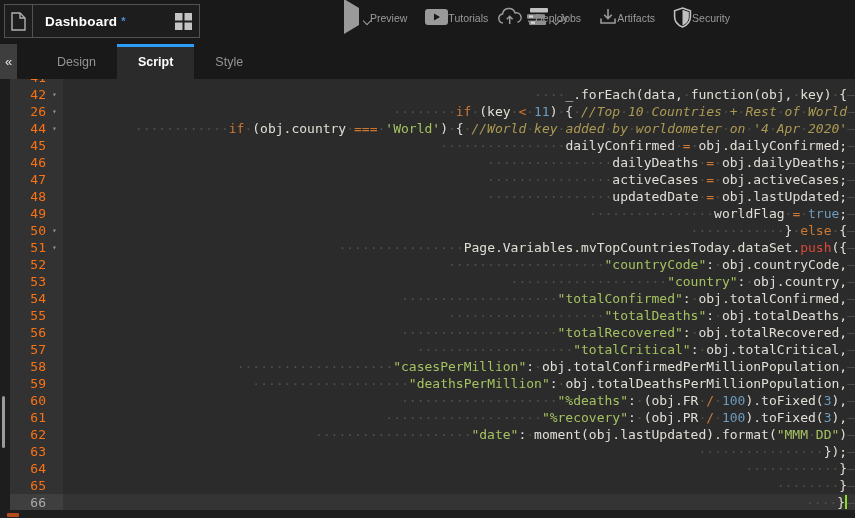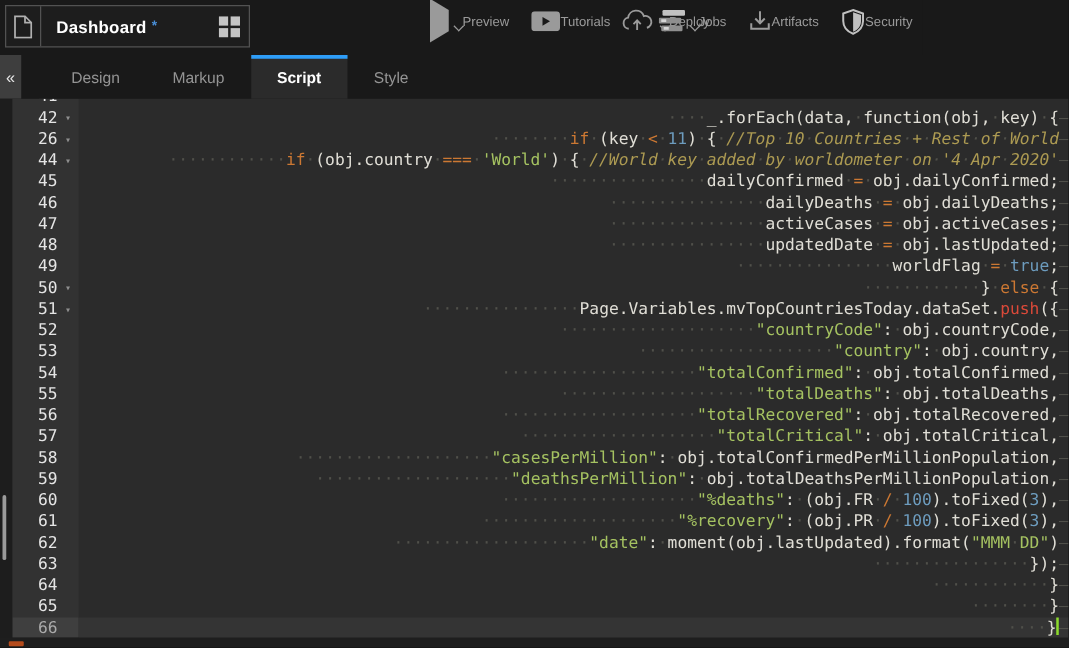--- a/index.html
+++ b/index.html
@@ -45,21 +45,21 @@
 
   
   .editor{position:absolute;left:0;top:79px;width:855px;height:439px;background:#2b2b2b;overflow:hidden;
           font-family:"DejaVu Sans Mono",monospace;font-size:13px;line-height:17px;}
   .left-strip{position:absolute;left:0;top:0;width:10px;height:100%;background:#1d1d1d;}
   .v-thumb{position:absolute;left:2px;top:317px;width:3px;height:52px;background:#9a9a9a;border-radius:2px;cursor:pointer;}
   .gutter{position:absolute;left:10px;top:0;width:53px;height:431px;background:#323232;overflow:hidden;}
   .code-pane{position:absolute;left:63px;top:0;right:0;height:464px;overflow:hidden;text-align:right;}
   .lines{margin-top:-10px;}
   .g-row{height:17px;display:flex;align-items:center;justify-content:flex-end;}
-  .lnum{color:#e5e5e5;font-size:13px;}
+  .lnum{color:#f97316;font-size:13px;}
   .fold{width:17px;text-align:center;font-size:8px;color:#8f8f8f;cursor:pointer;}
   .g-row.active{background:#3f3f3f;}
   .g-row.active .lnum{color:#aaaaaa;}
   .c-row{height:17px;white-space:pre;padding-left:3px;}
   .c-row.active{background:#343434;}
   .tk-p{color:var(--syn-plain)} .tk-k{color:var(--syn-keyword)} .tk-o{color:var(--syn-operator)}
   .tk-s{color:var(--syn-string)} .tk-n{color:var(--syn-number)} .tk-f{color:var(--syn-support_function)}
   .tk-c{color:var(--syn-comment);font-style:italic}
   .ws{color:var(--syn-whitespace)} .eol{color:var(--syn-whitespace)}
   .cursor{display:inline-block;width:2px;height:14px;background:var(--cursor);vertical-align:-2px;}
@@ -164,21 +164,20 @@
         </div>
       </div>
   </div>
 
   <div class="tabbar">
     <div class="collapse-btn">
       <span>«</span>
     </div>
     <div class="tab-list">
         <div class="tab">Design</div>
-        <div class="tab">Markup</div>
         <div class="tab active">Script</div>
         <div class="tab">Style</div>
       </div>
   </div>
 
   <div class="editor">
     <div class="left-strip">
       <div class="v-thumb"></div>
     </div>
     <div class="gutter">

